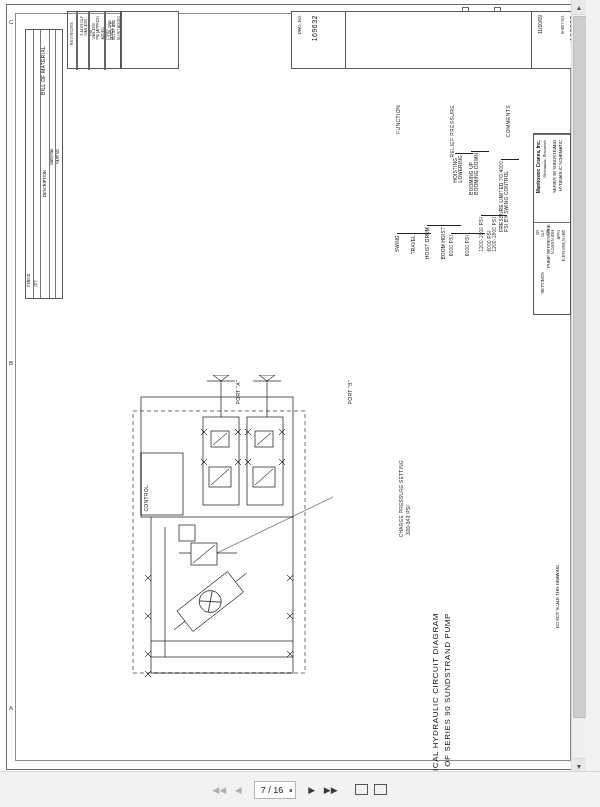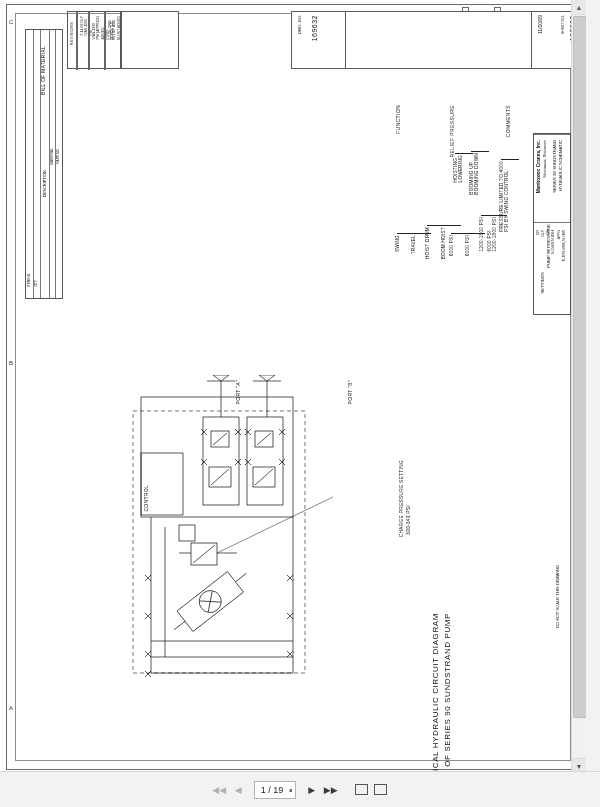--- a/index.html
+++ b/index.html
@@ -436,21 +436,21 @@
       <div class="thumb"></div>
       <div class="arrow bottom">▼</div>
     </div>
   </div>
 
   <div id="toolbar">
     <div class="tb-btn disabled">◀◀</div>
     <div class="tb-btn disabled">◀</div>
 
     <div id="pagebox">
-      <span>1 / 19</span>
+      <span>7 / 16</span>
       <span class="spin">
         <span>▲</span>
         <span>▼</span>
       </span>
     </div>
 
     <div class="tb-btn">▶</div>
     <div class="tb-btn">▶▶</div>
 
     <div class="sep"></div>

